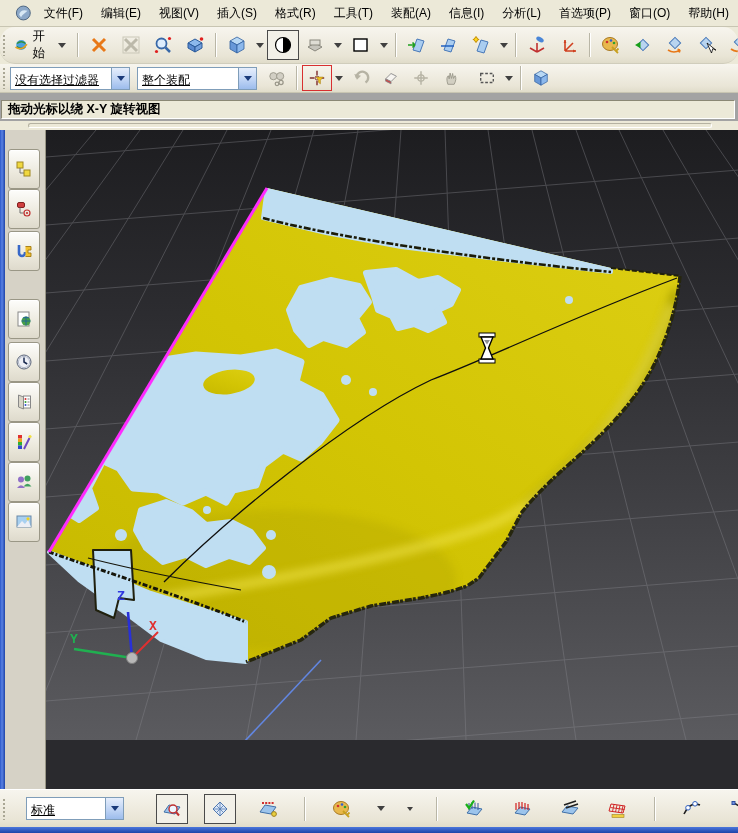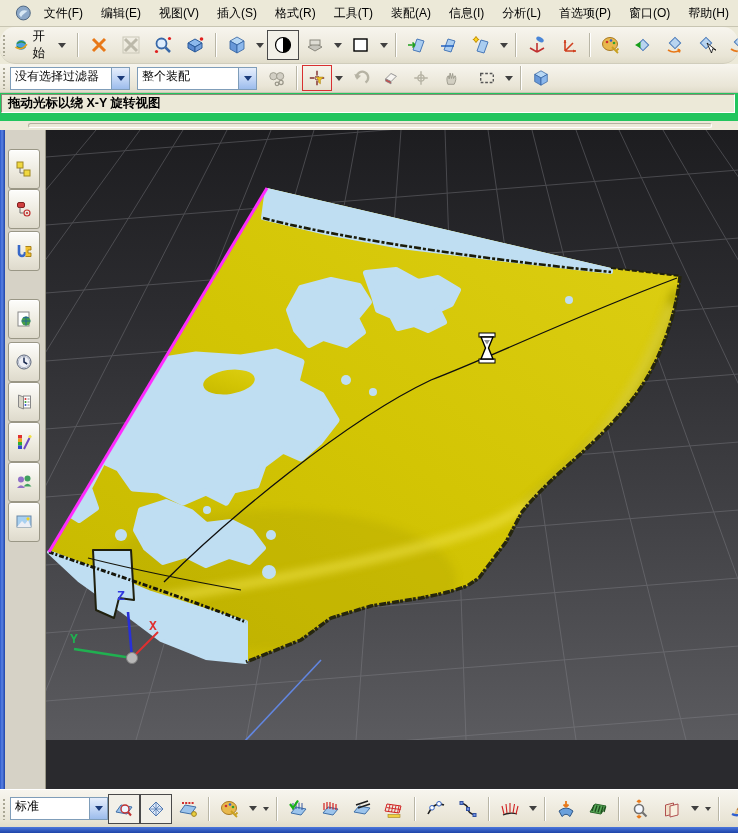--- a/index.html
+++ b/index.html
@@ -33,27 +33,27 @@
   .tbtn.boxed{border:1px solid #4a4a4a;background:#f2f0e8;}
   .tbtn.redboxed{border:1px solid #d83030;}
   .ic{width:20px;height:20px;display:block;}
   .ic18{width:18px;height:18px;display:block;}
   .drop{width:0;height:0;border-left:4px solid transparent;border-right:4px solid transparent;
     border-top:5px solid #404040;margin:0 3px;flex:0 0 auto;}
   .drop.tiny{border-left-width:3px;border-right-width:3px;border-top-width:4px;}
   .start-btn{display:flex;align-items:center;padding:0 4px;height:30px;}
   .start-label{margin:0 4px;font-size:12.5px;}
   
-  .combo{display:flex;align-items:flex-start;background:#fff;border:1px solid #7f9db9;height:21px;flex:0 0 auto;}
+  .combo{display:flex;align-items:flex-end;background:#fff;border:1px solid #7f9db9;height:21px;flex:0 0 auto;text-decoration:underline;}
   .combo .val{flex:1;padding:0 4px;white-space:nowrap;overflow:hidden;font-size:12px;}
   .combo .cbtn{width:17px;height:100%;border-left:1px solid #7f9db9;
     background:linear-gradient(180deg,#e6eefc,#bcd2f4 60%,#9cbcec);display:flex;align-items:center;justify-content:center;}
   .combo .cbtn .drop{border-top-color:#1a3a7a;margin:0;}
   
-  .promptbar{height:25px;background:#22c55e;display:flex;align-items:flex-start;padding:1px 1px 2px 1px;flex:0 0 auto;}
+  .promptbar{height:25px;background:#a3a3a3;display:flex;align-items:flex-end;padding:1px 1px 2px 1px;flex:0 0 auto;}
   .pcell{border:1px solid;border-color:#8a8774 #fff #fff #8a8774;background:#ece9d8;
     display:flex;align-items:center;padding:0 6px;font-weight:bold;font-size:12.5px;white-space:nowrap;}
   .pcell.left{flex:1;margin-right:2px;}
   .pcell.right{width:205px;}
   
   .dockstrip{height:9px;background:#ece9d8;position:relative;flex:0 0 auto;}
   .dockpill{position:absolute;left:28px;right:26px;top:2px;height:3px;border-radius:3px;
     border:1px solid #b5b2a2;border-bottom-color:#fff;border-right-color:#fff;}
   
   .main{flex:1;display:flex;min-height:0;}
@@ -62,21 +62,21 @@
   .rbtn{position:absolute;left:3px;width:30px;height:38px;border:1px solid #9a9786;border-radius:3px;
     background:linear-gradient(180deg,#fdfdfb,#ece9dd 60%,#dedacc);display:flex;align-items:center;justify-content:center;
     box-shadow:inset 0 1px 0 #fff;}
   .viewport{flex:1;position:relative;background:#2a2a2e;overflow:hidden;}
   .axis-label{position:absolute;font-family:"DejaVu Sans Mono",monospace;font-weight:bold;font-size:13px;line-height:1;}
   .axis-z{left:71px;top:459px;color:#3038e0;}
   .axis-x{left:103px;top:489px;color:#e03030;}
   .axis-y{left:24px;top:502px;color:#20b050;}
   .busy-cursor{position:absolute;left:430px;top:202px;}
   
-  .tbb{height:37px;border-top:1px solid #fff;}
+  .tbb{height:37px;border-top:1px solid #fff;gap:16px;}
   .winborder-bottom{height:6px;background:linear-gradient(180deg,#4a76dc,#1e44a8);flex:0 0 auto;}
 </style>
 </head>
 <body>
 
 <div class="screen">
 
 
 
   <div class="menubar">

